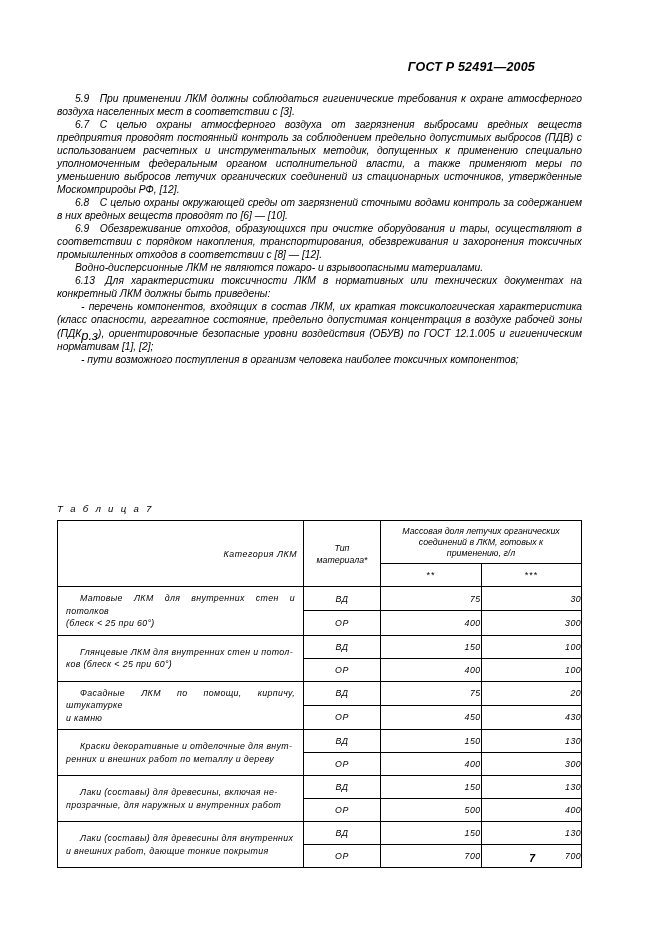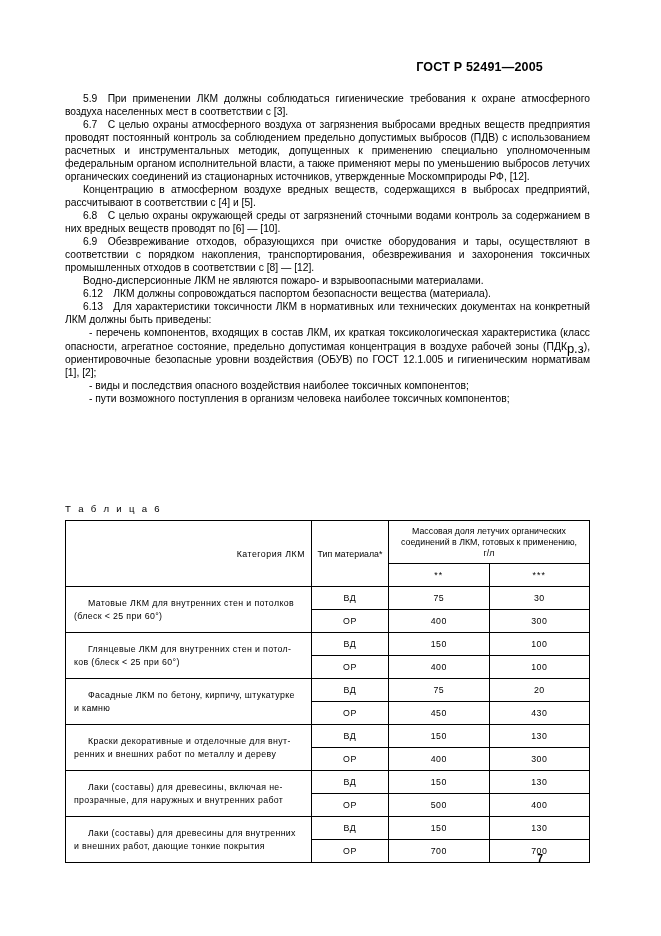--- a/index.html
+++ b/index.html
@@ -11,24 +11,25 @@
     width: 661px;
     height: 936px;
     position: relative;
     font-family: "Liberation Sans", sans-serif;
     color: #000000;
     overflow: hidden;
   }
 
   .page {
     position: absolute;
-    left: 8px; top: 0;
+    left: 0; top: 0;
     width: 609px;
     height: 936px;
     background: #ffffff;
+    font-style: italic;
   }
 
   
   .doc-header {
     position: absolute;
     right: 74px;
     top: 60px;
     font-size: 12.5px;
     font-weight: bold;
     letter-spacing: 0.2px;
@@ -128,21 +129,21 @@
     letter-spacing: 0.35px;
     line-height: 12.5px;
   }
   td.cat .cat-line1 { text-indent: 14px; }
   td.type {
     text-align: center;
     height: 22px;
     letter-spacing: 0.6px;
   }
   td.val {
-    text-align: center;
+    text-align: right;
     height: 22px;
     letter-spacing: 0.4px;
   }
   .thick-row td { border-top-width: 1.4px; }
   .norm-table tr.last-row td { border-bottom-width: 1.4px; }
 
   
   .page-number {
     position: absolute;
     right: 74px;
@@ -161,63 +162,54 @@
   <div class="body-text">
 
     <p class="para indent">
       <span class="num">5.9</span><span>При применении ЛКМ должны соблюдаться гигиенические требования к охране атмосферного воздуха населенных мест в соответствии с [3].</span>
     </p>
 
     <p class="para indent">
       <span class="num">6.7</span><span>С целью охраны атмосферного воздуха от загрязнения выбросами вредных веществ предприятия проводят постоянный контроль за соблюдением предельно допустимых выбросов (ПДВ) с использованием расчетных и инструментальных методик, допущенных к применению специально уполномоченным федеральным органом исполнительной власти, а также применяют меры по уменьшению выбросов летучих органических соединений из стационарных источников, утвержденные Москомприроды РФ, [12].</span>
     </p>
 
-    <p class="para indent">
-      <span>Концентрацию в атмосферном воздухе вредных веществ, содержащихся в выбросах предприятий, рассчитывают в соответствии с [4] и [5].</span>
-    </p>
 
     <p class="para indent">
       <span class="num">6.8</span><span>С целью охраны окружающей среды от загрязнений сточными водами контроль за содержанием в них вредных веществ проводят по [6] — [10].</span>
     </p>
 
     <p class="para indent">
       <span class="num">6.9</span><span>Обезвреживание отходов, образующихся при очистке оборудования и тары, осуществляют в соответствии с порядком накопления, транспортирования, обезвреживания и захоронения токсичных промышленных отходов в соответствии с [8] — [12].</span>
     </p>
 
 
     <p class="para indent">
       <span>Водно-дисперсионные ЛКМ не являются пожаро- и взрывоопасными материалами.</span>
     </p>
 
 
-    <p class="para indent">
-      <span class="num">6.12</span><span>ЛКМ должны сопровождаться паспортом безопасности вещества (материала).</span>
-    </p>
 
     <p class="para indent">
       <span class="num">6.13</span><span>Для характеристики токсичности ЛКМ в нормативных или технических документах на конкретный ЛКМ должны быть приведены:</span>
     </p>
 
     <p class="para dash">
       <span>- </span><span>перечень компонентов, входящих в состав ЛКМ, их краткая токсикологическая характеристика (класс опасности, агрегатное состояние, предельно допустимая концентрация в воздухе рабочей зоны (ПДК</span><sub>р.з</sub><span>), ориентировочные безопасные уровни воздействия (ОБУВ) по ГОСТ 12.1.005 и гигиеническим нормативам [1], [2];</span>
     </p>
 
-    <p class="para dash">
-      <span>- </span><span>виды и последствия опасного воздействия наиболее токсичных компонентов;</span>
-    </p>
 
     <p class="para dash">
       <span>- </span><span>пути возможного поступления в организм человека наиболее токсичных компонентов;</span>
     </p>
 
 
 
   </div>
 
-  <div class="table-caption">Т а б л и ц а   6</div>
+  <div class="table-caption">Т а б л и ц а   7</div>
 
   <table class="norm-table">
     <thead>
       <tr class="outer-top">
         <th class="col-category" rowspan="2">Категория ЛКМ</th>
         <th class="col-type" rowspan="2">Тип материала*</th>
         <th class="col-group" colspan="2">Массовая доля летучих органических соединений в ЛКМ, готовых к применению, г/л</th>
       </tr>
       <tr>
         <th class="col-star">**</th>
@@ -251,21 +243,21 @@
         <td class="val">100</td>
       </tr>
       <tr>
         <td class="type">ОР</td>
         <td class="val">400</td>
         <td class="val">100</td>
       </tr>
 
       <tr class="thick-row">
         <td class="cat" rowspan="2">
-          <div class="cat-line1">Фасадные ЛКМ по бетону, кирпичу, штукатурке</div>
+          <div class="cat-line1">Фасадные ЛКМ по помощи, кирпичу, штукатурке</div>
           <div>и камню</div>
         </td>
         <td class="type">ВД</td>
         <td class="val">75</td>
         <td class="val">20</td>
       </tr>
       <tr>
         <td class="type">ОР</td>
         <td class="val">450</td>
         <td class="val">430</td>

